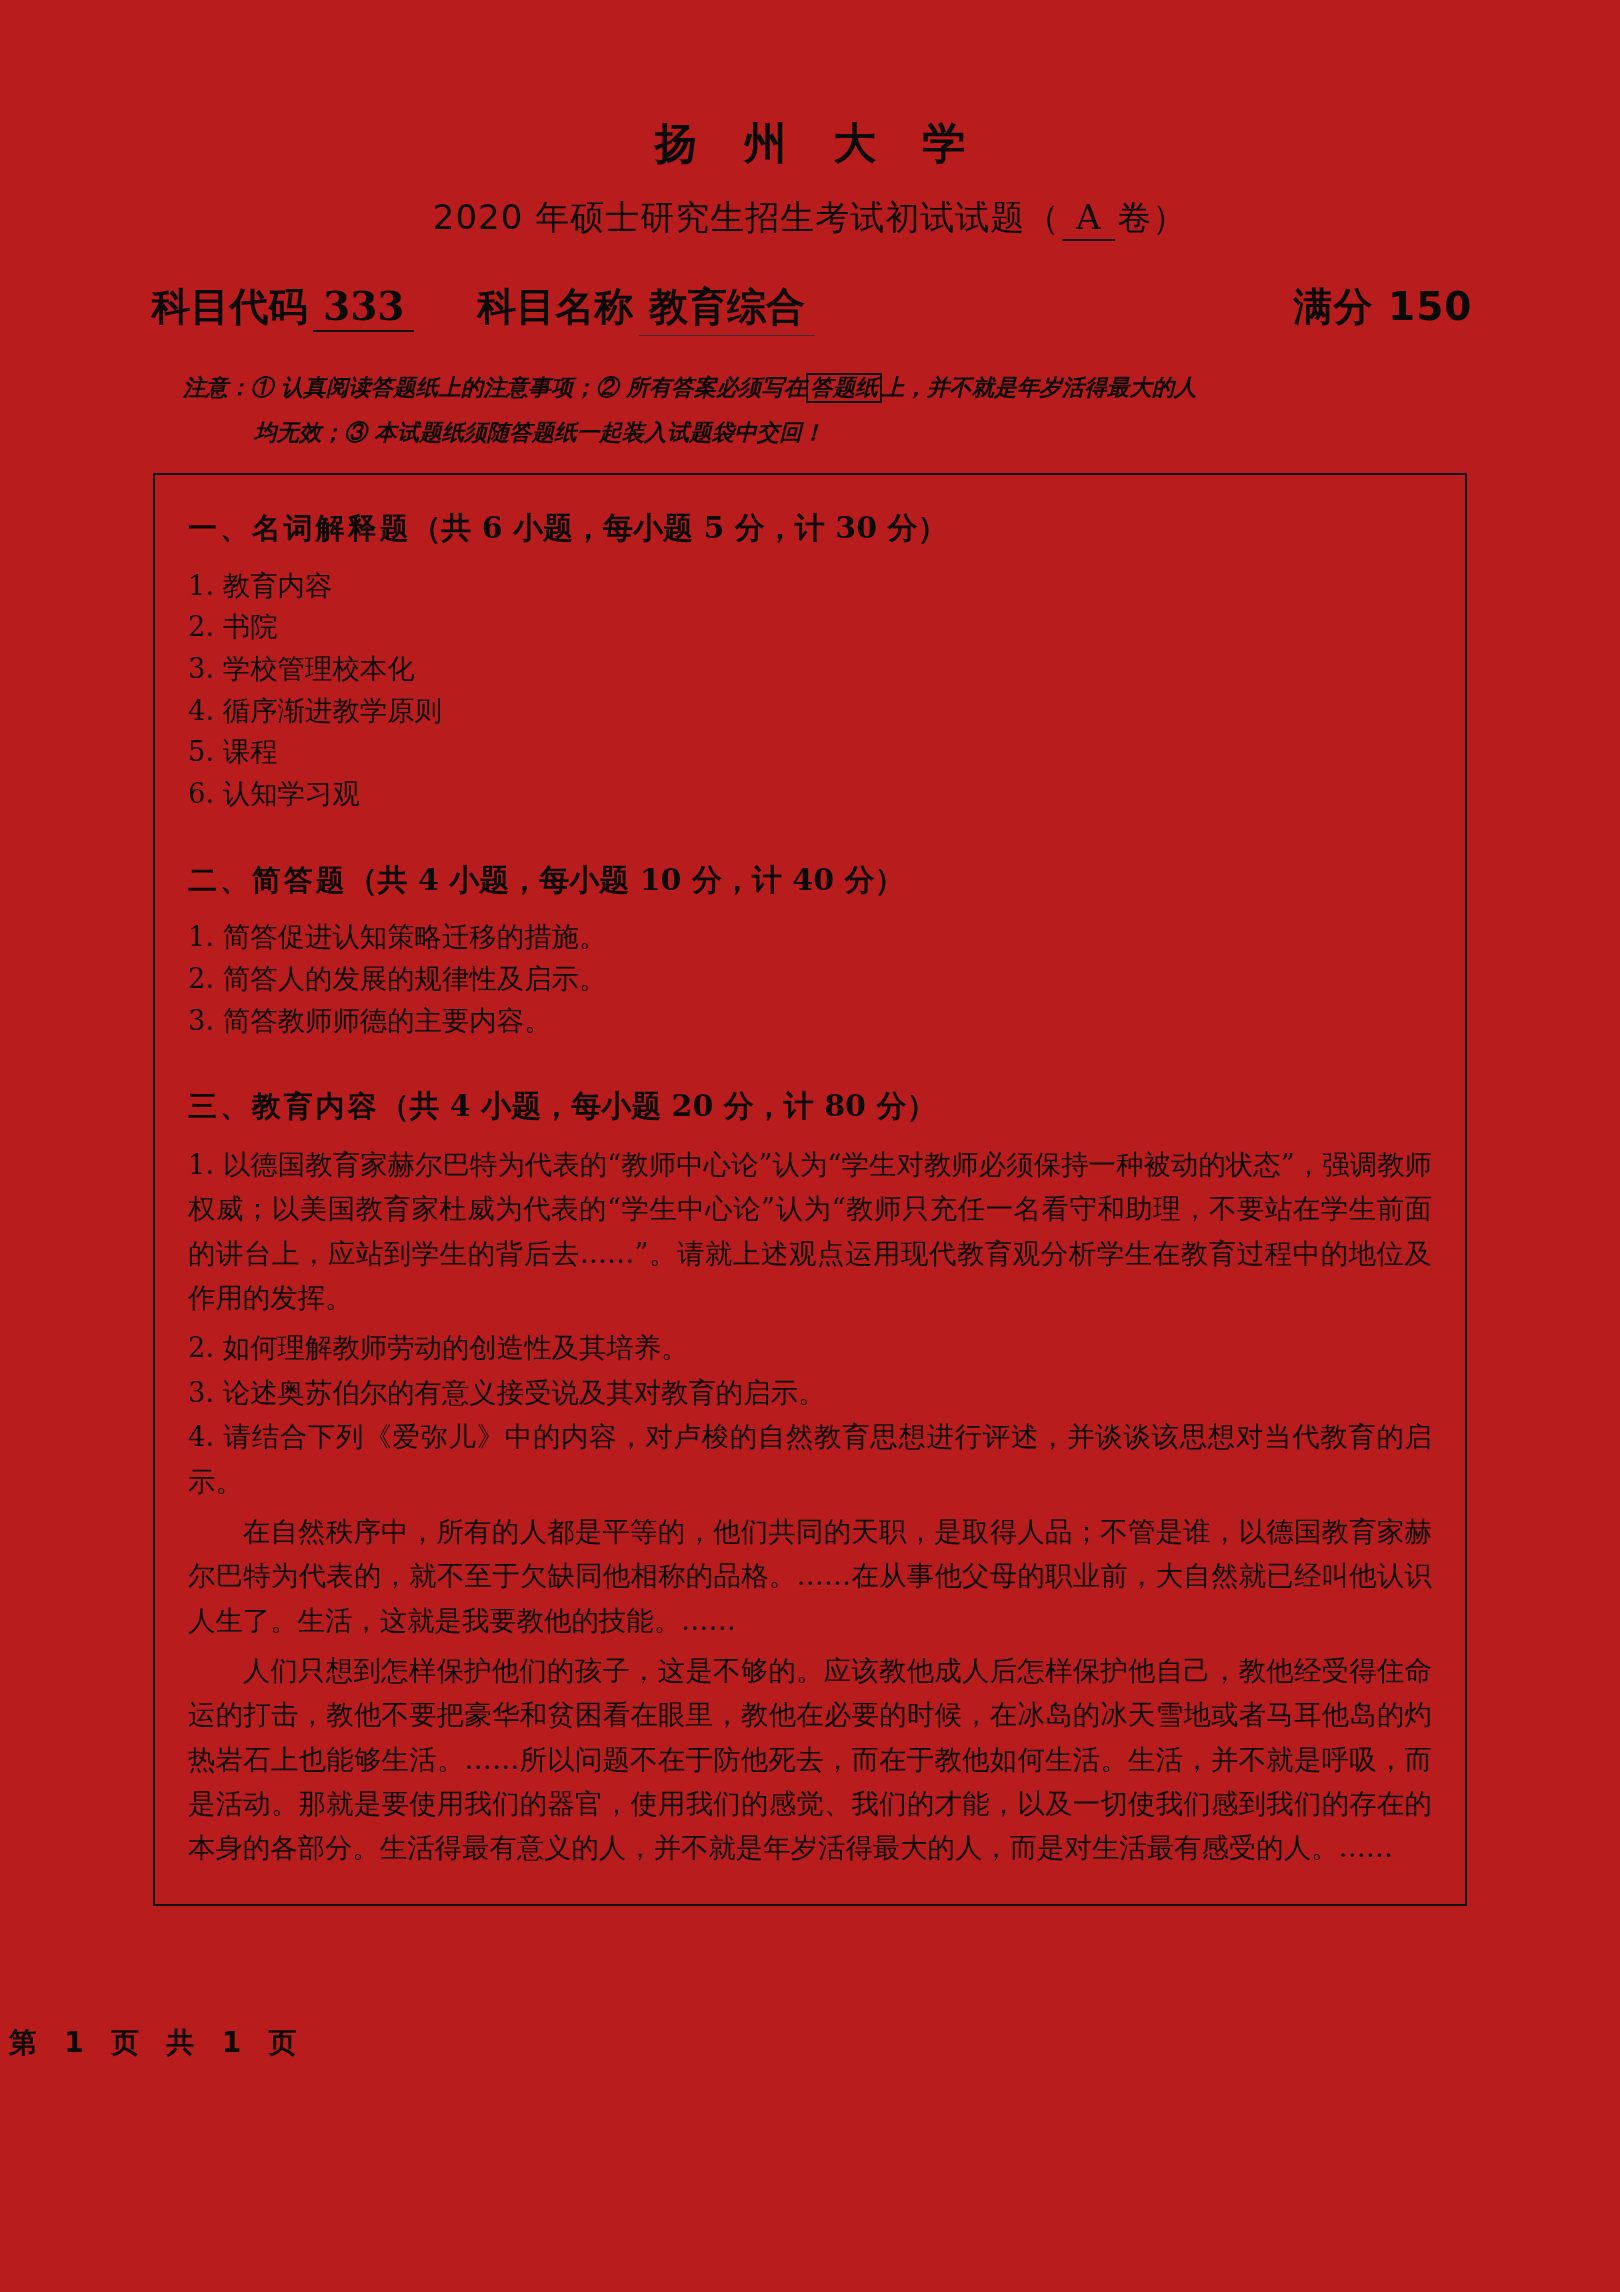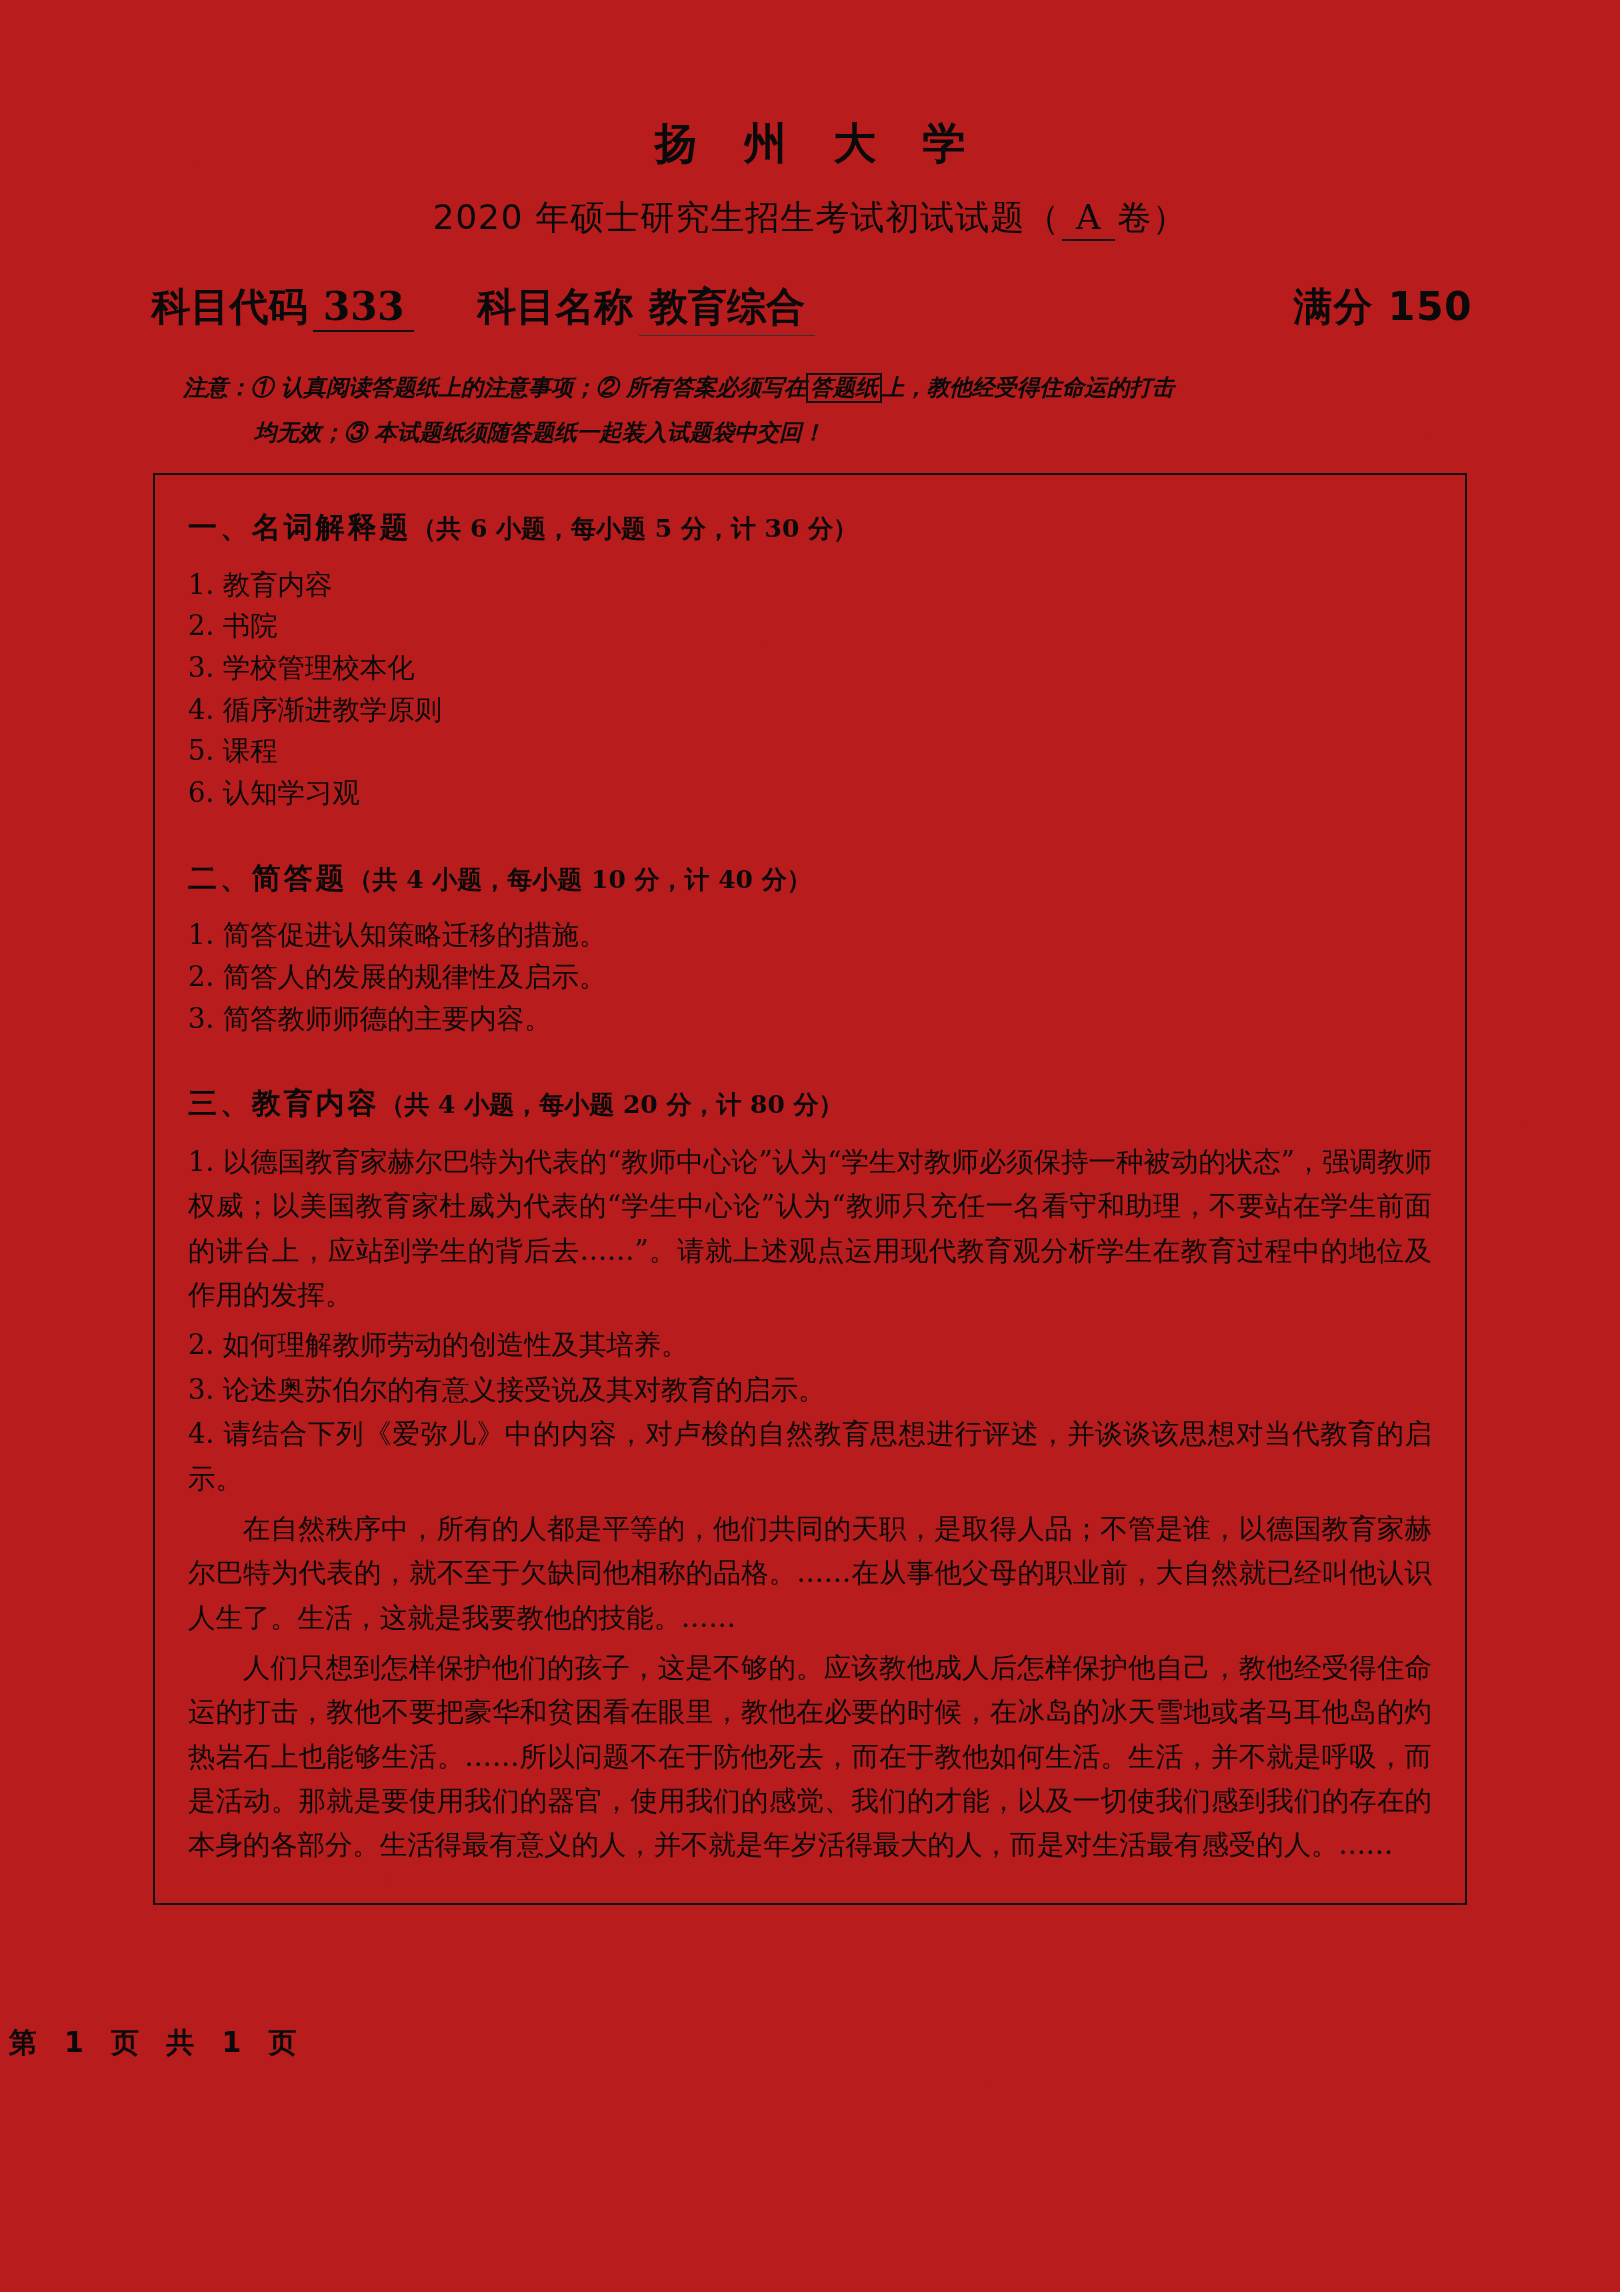--- a/index.html
+++ b/index.html
@@ -123,21 +123,21 @@
   .sec-head {
     font-size: 29px;
     font-weight: bold;
     font-family: "DejaVu Sans", "Liberation Sans", sans-serif;
     margin: 9.8px 0 15.7px 0;
     letter-spacing: 1px;
   }
   .sec-head .sec-name { letter-spacing: 2.9px; }
   .sec-head .sec-note {
     font-weight: bold;
-    font-size: 25px;
+    font-size: 30px;
     font-family: "DejaVu Serif", "Liberation Serif", serif;
     letter-spacing: 0;
   }
   .sec-head.second { margin-top: 45px; }
   .sec-head.third  { margin-top: 45px; }
 
   .q-list { margin: 0 0 3.9px 0; padding: 0; list-style: none; }
   .q-list li {
     font-size: 27.4px;
     line-height: 1.52;
@@ -194,21 +194,21 @@
       <span class="lbl">科目代码</span>
       <span class="val-underline">333</span>
       <span class="meta-gap-sm"></span>
       <span class="lbl">科目名称</span>
       <span class="val-underline thin">教育综合</span>
       <span class="meta-spacer"></span>
       <span class="full-score">满分 150</span>
     </div>
 
     <div class="notice">
-      <span>注意：</span><span>① 认真阅读答题纸上的注意事项；② 所有答案必须写在</span><span class="boxed">答题纸</span><span>上，教他经受得住命运的打击</span>
+      <span>注意：</span><span>① 认真阅读答题纸上的注意事项；② 所有答案必须写在</span><span class="boxed">答题纸</span><span>上，并不就是年岁活得最大的人</span>
       <span class="line2">均无效；③ 本试题纸须随答题纸一起装入试题袋中交回！</span>
     </div>
 
     <div class="frame">
 
       <div class="sec-head">
         <span class="sec-name">一、名词解释题</span><span class="sec-note">（共 6 小题，每小题 5 分，计 30 分）</span>
       </div>
       <ul class="q-list">
         <li>1. 教育内容</li>

